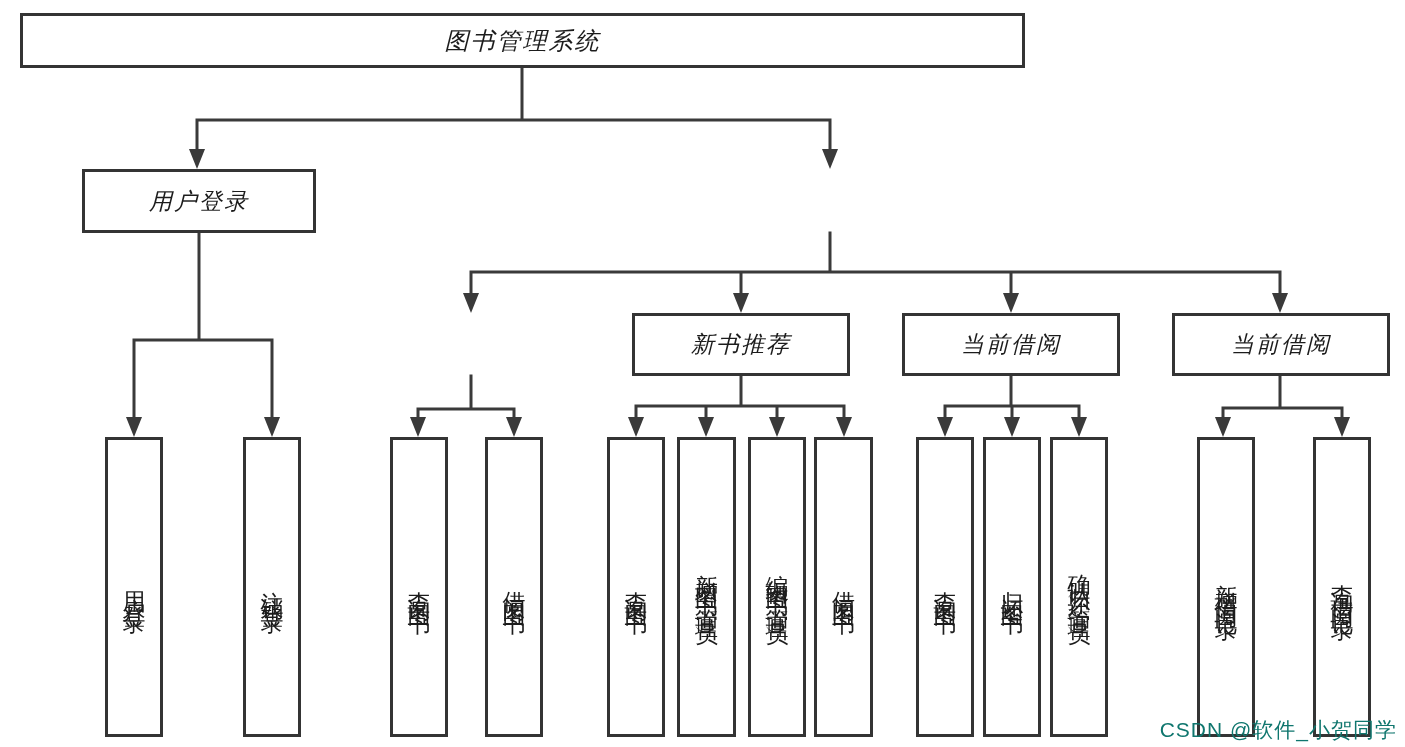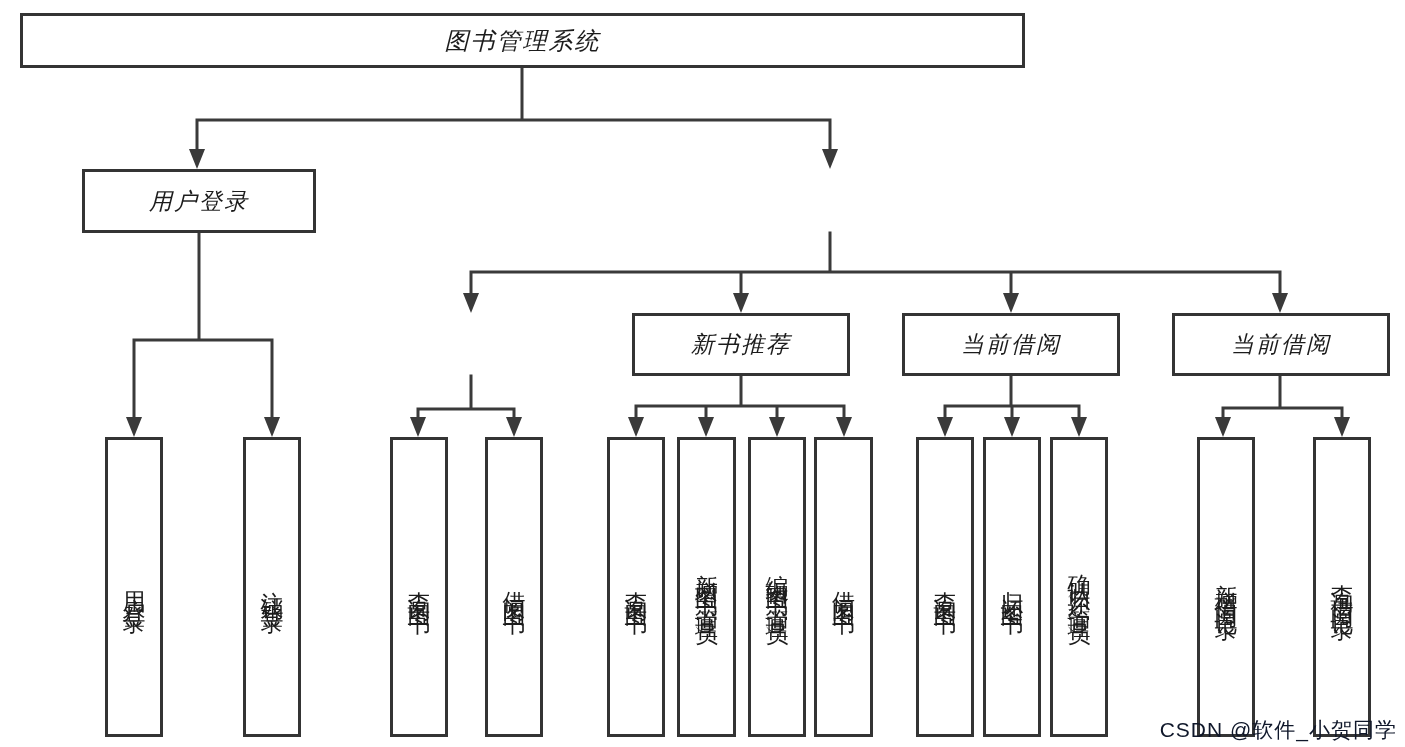--- a/index.html
+++ b/index.html
@@ -52,21 +52,21 @@
   }
   .vbox .vlabel {
     max-height: 290px;
   }
   #watermark {
     position: absolute;
     right: 8px;
     bottom: 3px;
     font-size: 21px;
     letter-spacing: 1px;
-    color: #0f172a;
+    color: #0f766e;
     white-space: nowrap;
   }
 </style>
 </head>
 <body>
 
 <div id="canvas">
 
   <svg id="connectors" viewBox="0 0 1405 747" xmlns="http://www.w3.org/2000/svg">
     <g stroke="#3a3a3a" stroke-width="3" fill="none" stroke-linecap="square">

